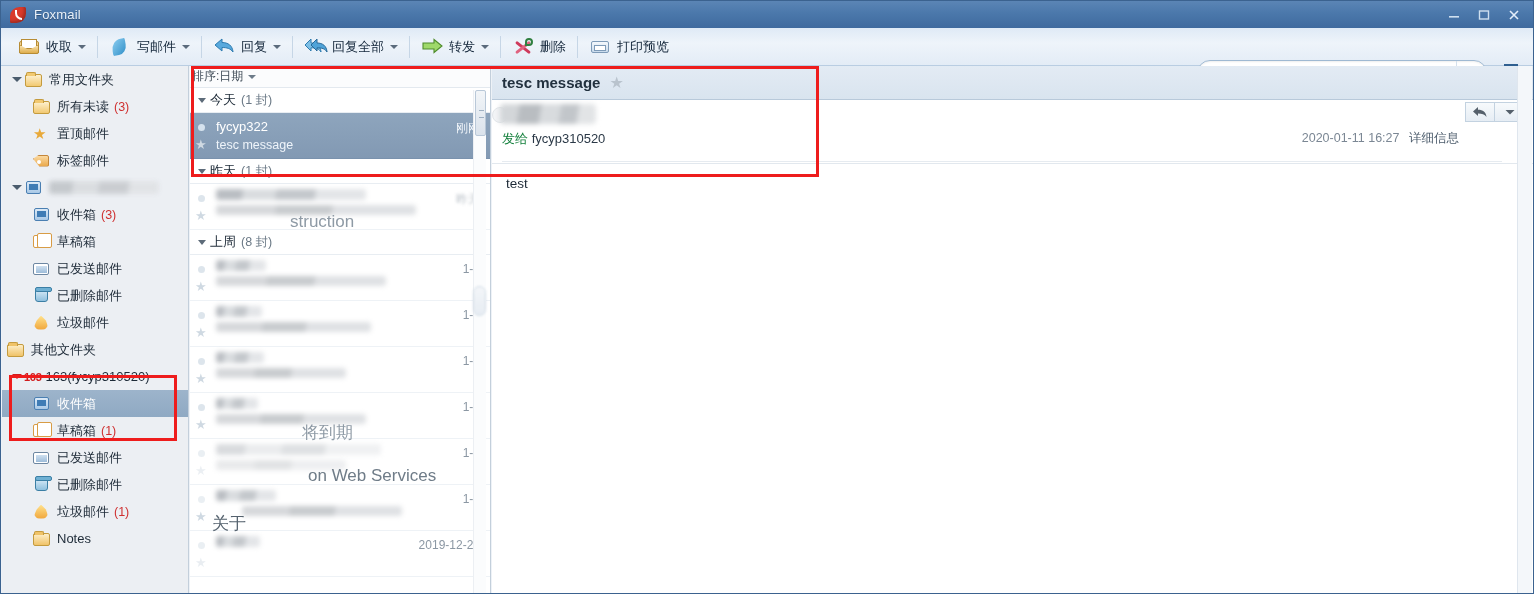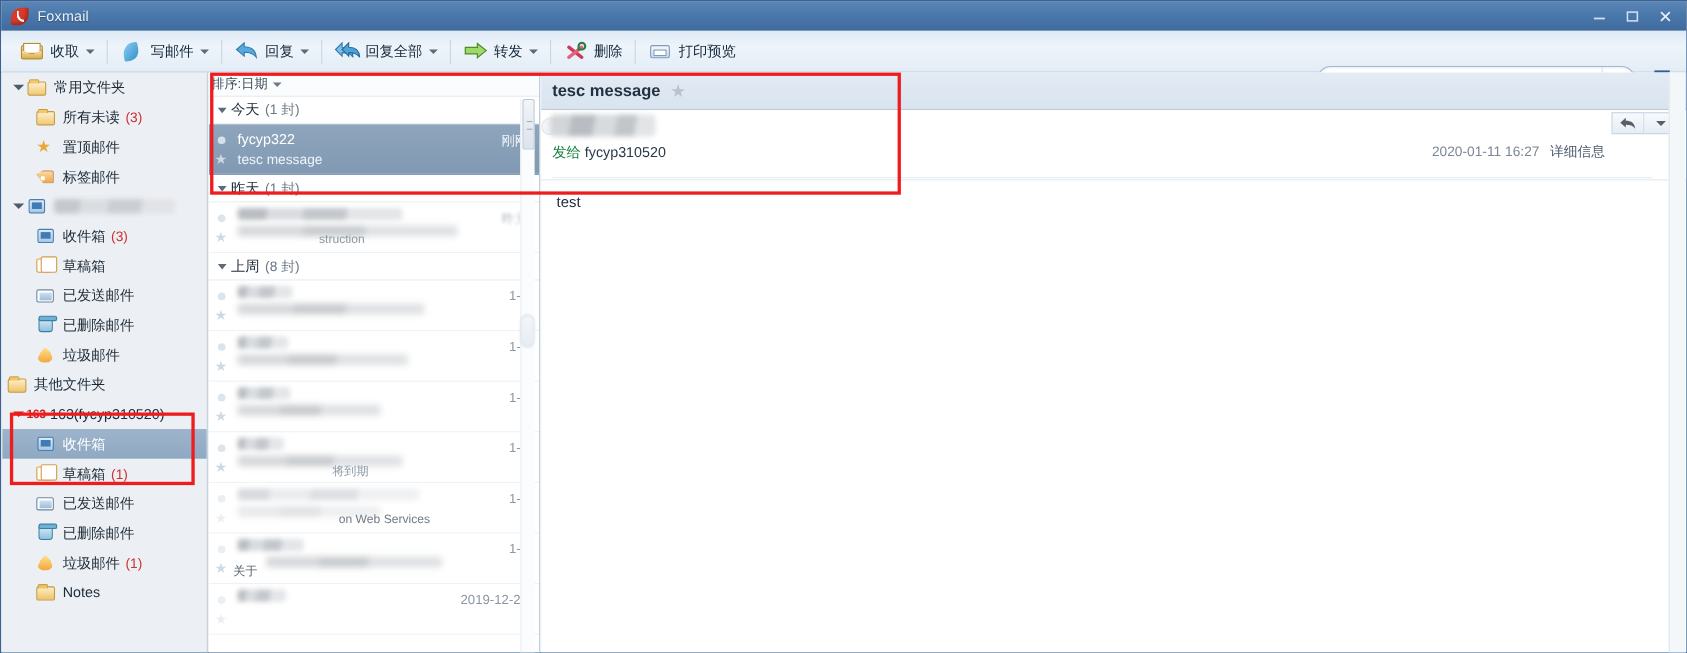--- a/index.html
+++ b/index.html
@@ -204,21 +204,21 @@
   .mrow.sel .when { color:#f0f5fa; }
   .blurline {
     display:block; height:11px; border-radius:3px; filter:blur(2.6px);
     background:linear-gradient(100deg,#b9bdc2 0 18%, #d9dcdf 18% 40%, #c3c7cb 40% 66%, #e3e5e8 66% 100%);
   }
   .blurline.s2 {
     height:10px; margin-top:5px; filter:blur(2.8px);
     background:linear-gradient(100deg,#d6d8db 0 30%, #c8cbce 30% 58%, #dfe1e4 58% 100%);
   }
   .blurline.pale { opacity:.55; }
-  .ghosttxt { position:absolute; font-size:11px; color:#8e9aa5; filter:blur(.6px); }
+  .ghosttxt { position:absolute; font-size:17px; color:#8e9aa5; filter:blur(.6px); }
 
   
   .mscroll {
     position:absolute; right:4px; top:24px; width:13px; height:504px;
     background:#fbfcfd; border-left:1px solid #eceff3;
   }
   .mthumb {
     position:absolute; left:1px; top:0px; width:11px; height:46px;
     background:linear-gradient(#f2f5f8,#dbe3ec); border:1px solid #b9c8d8; border-radius:2px;
   }

